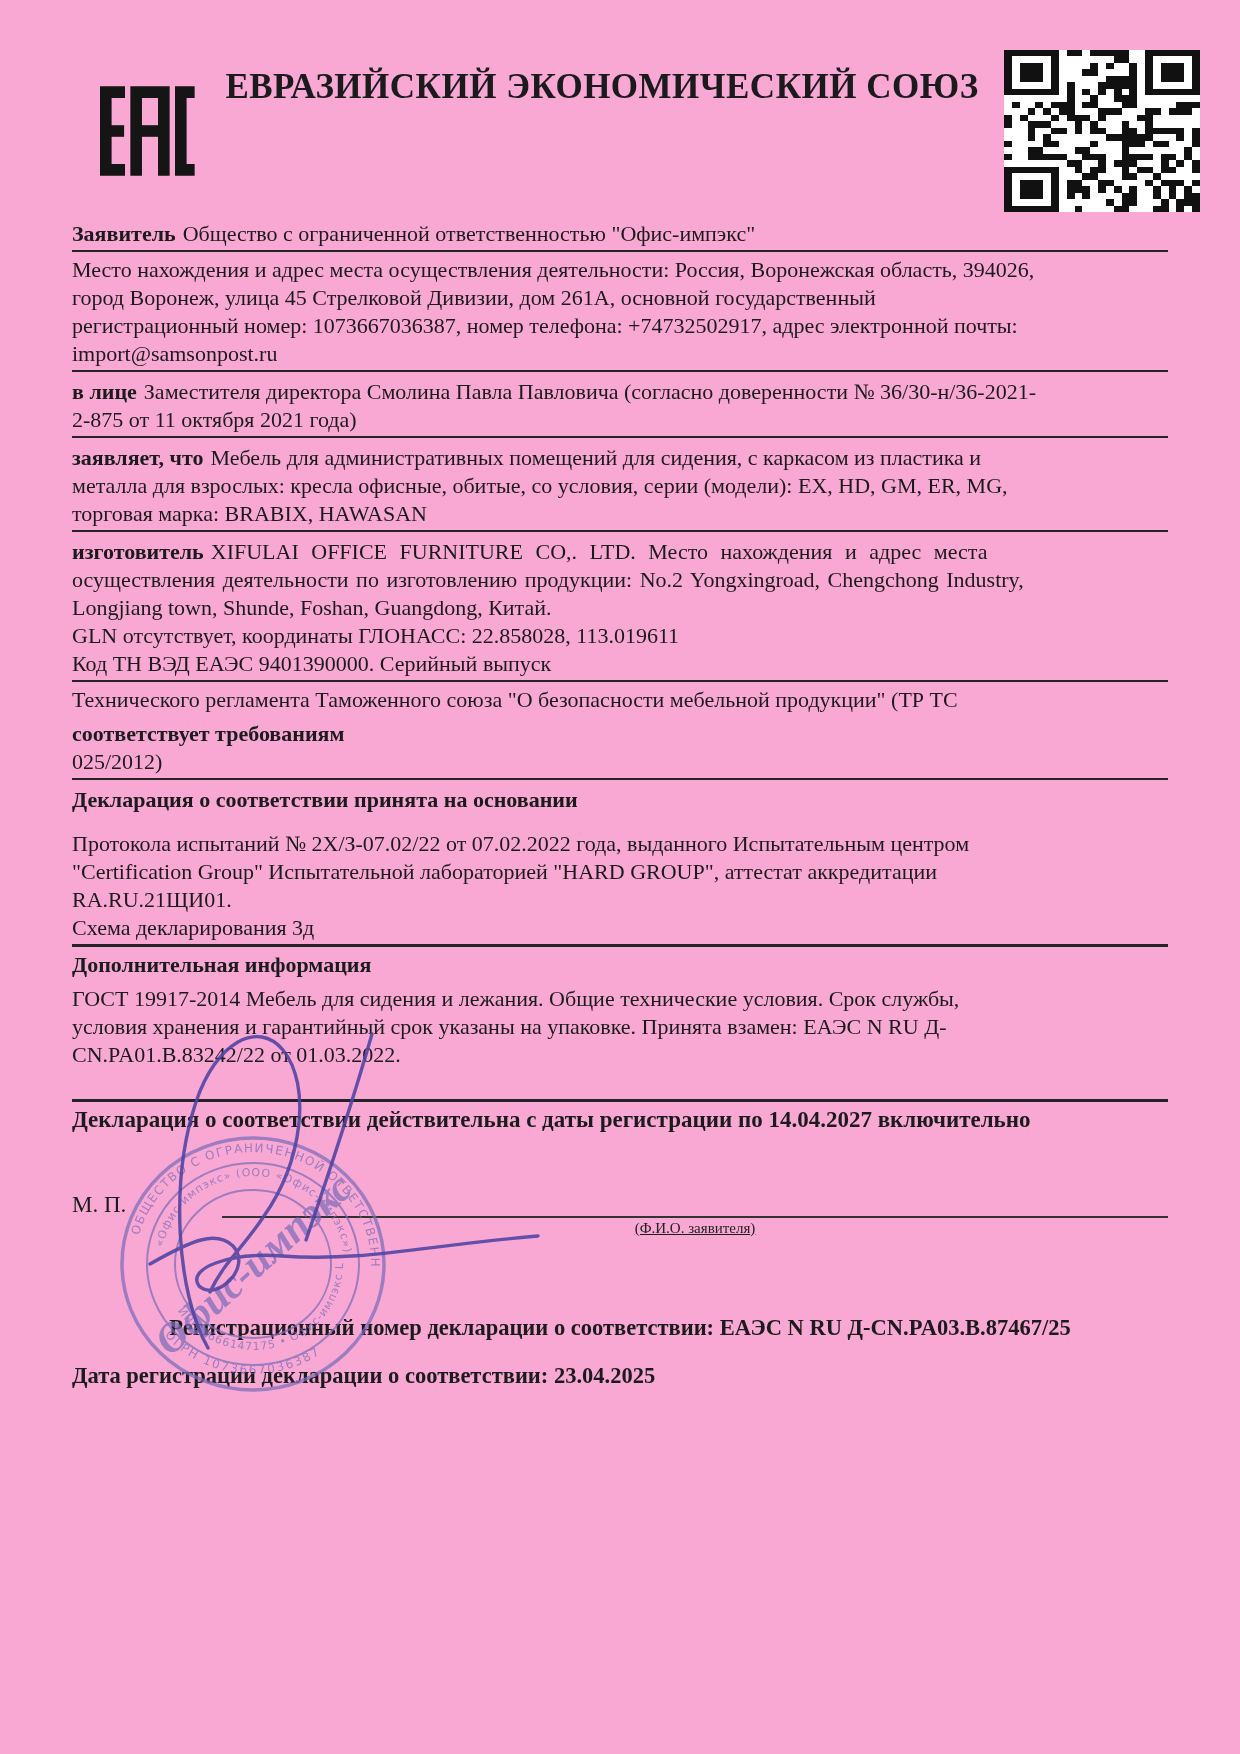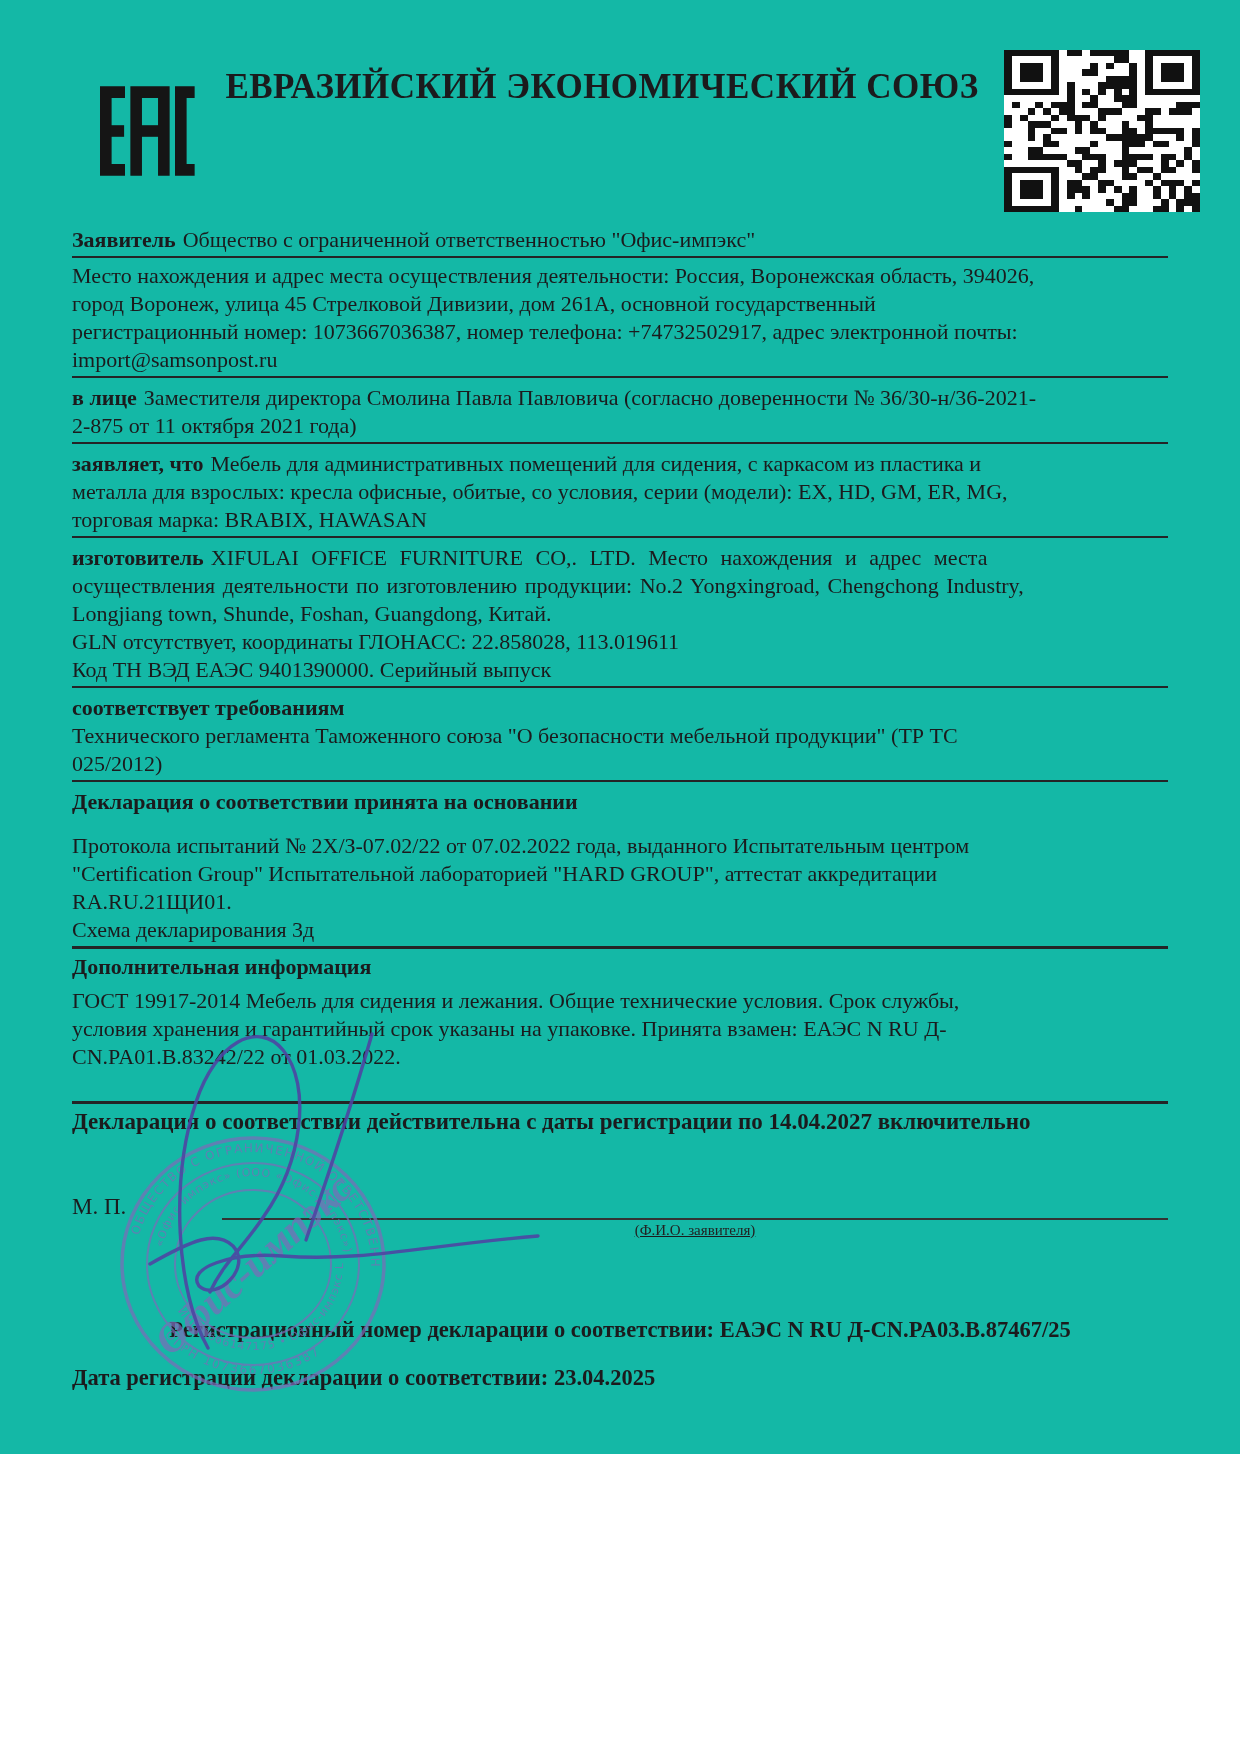--- a/index.html
+++ b/index.html
@@ -1,38 +1,38 @@
 <!DOCTYPE html>
 <html lang="ru"><head>
 <meta charset="utf-8">
 <style>
   html,body{margin:0;padding:0;background:#ffffff;}
   .page{
     position:relative;
-    width:1240px;height:1454px;
-    background:#14b8a6;
+    width:1240px;height:1754px;
+    background:#f9a8d4;
     font-family:"Liberation Serif","DejaVu Serif",serif;
     color:#1b1b1d;
     overflow:hidden;
   }
   .content{padding:0 72px;}
   
   .hdr{display:flex;align-items:flex-start;padding:46px 40px 0 100px;}
   .eac-logo{flex:0 0 auto;margin-top:38px;}
   .titles{flex:1 1 auto;text-align:center;padding-top:20px;}
   .title-line{font-weight:700;font-size:35px;line-height:1.22;letter-spacing:.5px;white-space:nowrap;}
   .qr-wrap{flex:0 0 auto;margin-top:4px;}
   
   .row{margin:0;font-size:22px;line-height:28px;}
   .b{font-weight:700;margin-right:7px;}
   .rule{border:0;border-top:2px solid #242426;margin:2px 0 4px 0;}
   .rule.thick{border-top-width:3px;}
   .spread{word-spacing:7px;}
   .spread2{word-spacing:2px;}
-  .mt6{margin-top:6px;} .mt10{margin-top:10px;}
+  .mt6{margin-top:6px;} .mt10{margin-top:4px;}
   .gap16{height:16px;} .gap28{height:28px;}
   
   .sigrow{display:flex;align-items:flex-end;margin-top:58px;}
   .sigcol-left{width:322px;}
   .sigcol-right{flex:1 1 auto;text-decoration:underline;}
   .sigline{height:24px;border-bottom:2px solid #333;}
   .siglabel{font-size:15px;text-align:center;padding-top:2px;height:20px;color:#222;}
   .mp{width:150px;text-align:left;font-size:23px;padding-bottom:22px;}
   .regline{font-weight:700;font-size:22.5px;line-height:28px;margin:0;}
   .reg1{margin-top:74px;text-align:center;}
@@ -303,22 +303,22 @@
     <p class="row">торговая марка: BRABIX, HAWASAN</p>
     <hr class="rule">
 
     <p class="row mt6 spread"><span class="b">изготовитель</span><span>XIFULAI OFFICE FURNITURE CO,. LTD. Место нахождения и адрес места</span></p>
     <p class="row spread2">осуществления деятельности по изготовлению продукции: No.2 Yongxingroad, Chengchong Industry,</p>
     <p class="row">Longjiang town, Shunde, Foshan, Guangdong, Китай.</p>
     <p class="row">GLN отсутствует, координаты ГЛОНАСС: 22.858028, 113.019611</p>
     <p class="row">Код ТН ВЭД ЕАЭС 9401390000. Серийный выпуск</p>
     <hr class="rule">
 
+    <p class="row">Технического регламента Таможенного союза "О безопасности мебельной продукции" (ТР ТС</p>
     <p class="row b mt6">соответствует требованиям</p>
-    <p class="row">Технического регламента Таможенного союза "О безопасности мебельной продукции" (ТР ТС</p>
     <p class="row">025/2012)</p>
     <hr class="rule">
 
     <p class="row b mt6">Декларация о соответствии принята на основании</p>
     <div class="gap16"></div>
     <p class="row">Протокола испытаний № 2Х/З-07.02/22 от 07.02.2022 года, выданного Испытательным центром</p>
     <p class="row">"Certification Group" Испытательной лабораторией "HARD GROUP", аттестат аккредитации</p>
     <p class="row">RA.RU.21ЩИ01.</p>
     <p class="row">Схема декларирования 3д</p>
     <hr class="rule thick">

